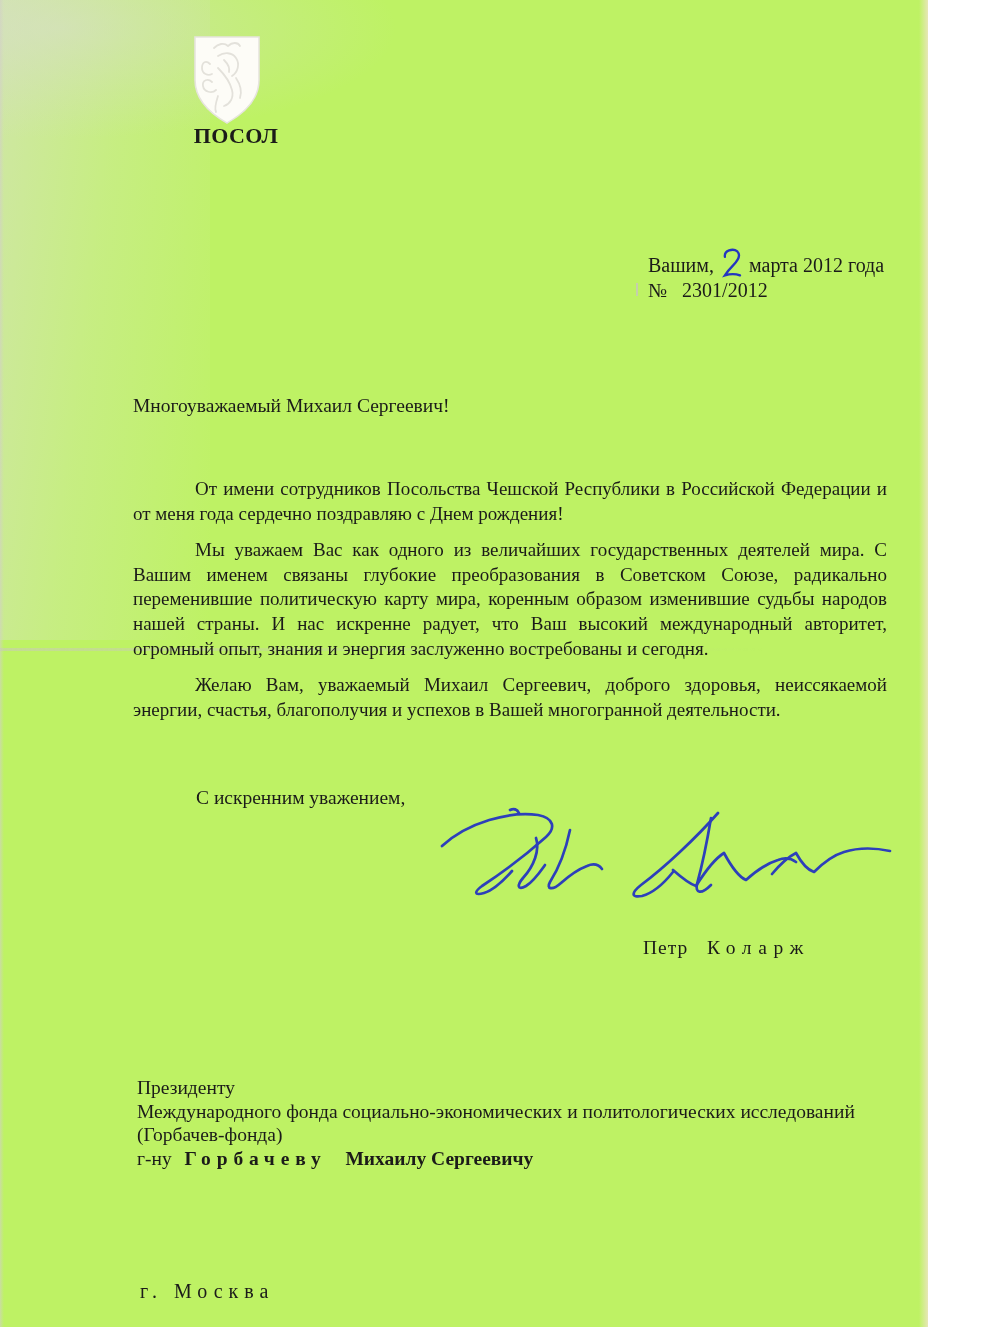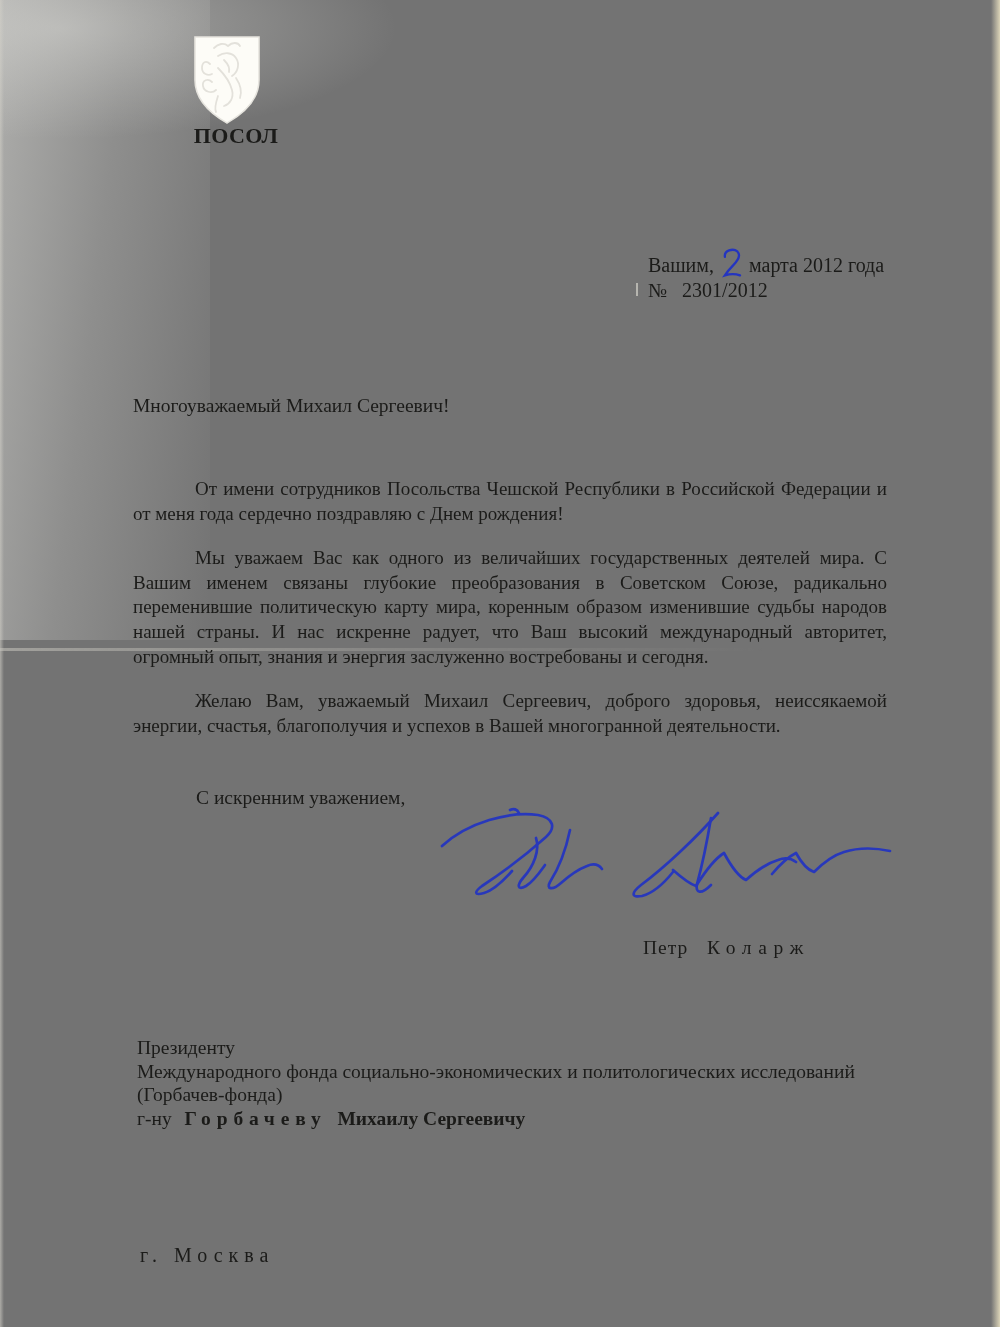--- a/index.html
+++ b/index.html
@@ -1,20 +1,20 @@
 <!DOCTYPE html>
 <html><head>
 <meta charset="utf-8">
 <style>
   html, body { margin: 0; padding: 0; background: #ffffff; }
   .page {
     position: relative;
-    width: 1000px;
+    width: 928px;
     height: 1327px;
-    background: #737373;
+    background: #bef264;
     font-family: "Liberation Serif", "DejaVu Serif", serif;
     color: #1b1b19;
     overflow: hidden;
   }
   
   .wash-left {
     position: absolute; left: 0; top: 0; width: 210px; height: 640px;
     background: linear-gradient(97deg, rgba(221,221,217,0.55) 0%, rgba(224,224,220,0.25) 45%, rgba(224,224,220,0) 100%);
     pointer-events: none;
   }
@@ -59,33 +59,33 @@
   .handwritten-day { display: inline-block; width: 20px; height: 32px; vertical-align: -7px; margin: 0 7px 0 8px; }
   .numline { }
   .numline .numval { margin-left: 10px; }
   
   .salutation { position: absolute; left: 133px; top: 395px; font-size: 19.5px; }
   .body {
     position: absolute; left: 133px; top: 477px; width: 754px;
     font-size: 19px; line-height: 24.6px; text-align: justify;
   }
   .body p { margin: 0; text-indent: 62px; }
-  .body p + p { margin-top: 20px; }
+  .body p + p { margin-top: 12px; }
   .closing { position: absolute; left: 196px; top: 787px; font-size: 19.5px; font-family: Liberation Serif, serif; }
   
   .signature { position: absolute; left: 424px; top: 806px; width: 470px; height: 112px; }
   .sig-name { position: absolute; left: 612px; top: 937px; font-size: 19.5px; white-space: nowrap; }
   .sig-name .first { letter-spacing: 0.05em; margin-left: 31px; }
   .sig-name .last { letter-spacing: 0.34em; margin-left: 14px; }
   
-  .recipient { position: absolute; left: 137px; top: 1036px; font-size: 19.5px; line-height: 23.5px; width: 800px; }
+  .recipient { position: absolute; left: 137px; top: 1076px; font-size: 19.5px; line-height: 23.5px; width: 800px; }
   .recipient .r-name { white-space: nowrap; }
-  .bold { font-weight: bold; }
+  .bold { font-weight: bold; margin-left: 8px; }
   .spaced2 { letter-spacing: 0.3em; margin-left: 8px; margin-right: 6px; }
-  .city { position: absolute; left: 140px; top: 1244px; font-size: 20px; letter-spacing: 0.3em; }
+  .city { position: absolute; left: 140px; top: 1280px; font-size: 20px; letter-spacing: 0.3em; }
 </style>
 </head>
 <body>
 
 <div class="page">
 
   <div class="wash-left"></div>
   <div class="wash-topleft"></div>
   <div class="strip-right"></div>
   <div class="strip-left"></div>

